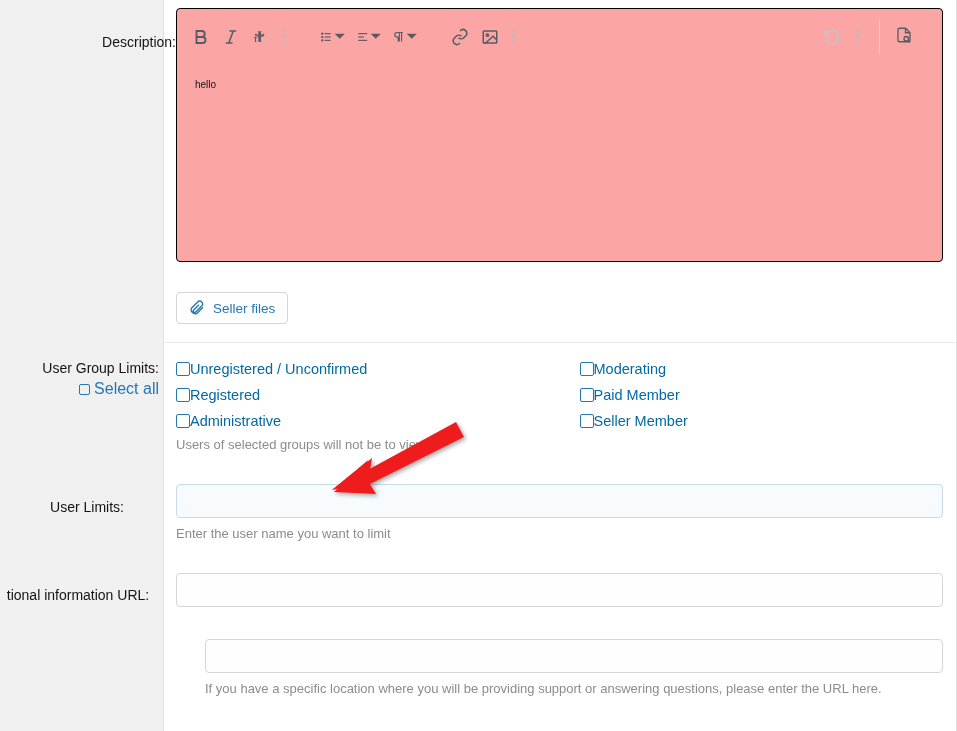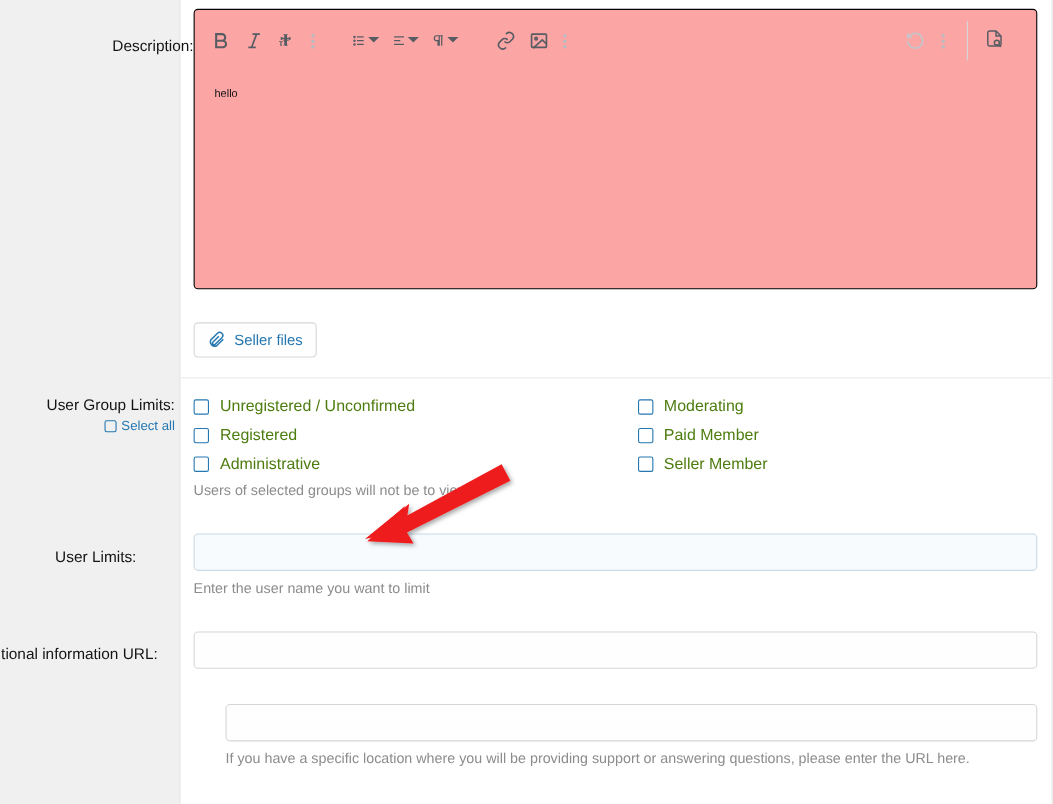--- a/index.html
+++ b/index.html
@@ -3,21 +3,21 @@
 <meta charset="utf-8">
 <style>
 * { box-sizing: border-box; margin: 0; padding: 0; font-family: -apple-system, "Segoe UI", Arial, sans-serif; }
 body { width: 957px; height: 731px; background: #f0f0f0; overflow: hidden; position: relative; }
 
 .page { display: flex; height: 100%; }
 .content-col { flex: 1; background: #fff; border-left: 1px solid #e0e0e0; border-right: 1px solid #e0e0e0; padding: 0 0 24px 0; }
 
 .field-label { font-size: 14px; color: #141414; }
 .helper { font-size: 13px; color: #8c8c8c; margin-top: 8px; }
-.sub-label { font-size: 12px; color: #2577b1; display: inline-flex; align-items: center; gap: 4px; margin-top: 4px; cursor: pointer; }
+.sub-label { font-size: 16px; color: #2577b1; display: inline-flex; align-items: center; gap: 4px; margin-top: 4px; cursor: pointer; }
 .sub-label .chk { width: 11px; height: 11px; border: 1.5px solid #2577b1; border-radius: 2px; display: inline-block; }
 
 
 .editor-shell { border: 1px solid #000000; border-radius: 4px; background: #fca5a5; margin-top: 8px; }
 .toolbar { display: flex; align-items: center; padding: 10px 14px; gap: 0; border-bottom: 1px solid #eee0; }
 .tb-group { display: flex; align-items: center; gap: 10px; }
 .tb-spacer { width: 32px; }
 .tb-right { margin-left: auto; display:flex; align-items:center; gap:12px;}
 .tb-btn { width: 20px; height: 20px; display: inline-flex; align-items: center; justify-content: center; cursor: pointer; color: #575c63; }
 .tb-btn svg { width: 18px; height: 18px; }
@@ -29,21 +29,21 @@
 
 .attach-btn { margin-top: 30px; display: inline-flex; align-items: center; gap: 8px; border: 1px solid #d6d6d6; border-radius: 4px; background: #fefefe; padding: 7px 12px; font-size: 13.5px; color: #2577b1; cursor: pointer; }
 .attach-btn svg { width: 16px; height: 16px; }
 
 
 .divider { height: 1px; background: #e8e8e8; margin: 18px 0 0 -12px; width: calc(100% + 24px); }
 
 
 .check-grid { display: flex; gap: 40px; padding-top: 0; }
 .check-col { flex: 1; display: flex; flex-direction: column; gap: 10px; }
-.chk-item { display: flex; align-items: center; gap: 10px; font-size: 14.5px; color: #4d7c0f; cursor: pointer; }
+.chk-item { display: flex; align-items: center; font-size: 14.5px; color: #0369a1; cursor: pointer; }
 .chk-item .box { width: 14px; height: 14px; border: 1.5px solid #2577b1; border-radius: 2px; flex-shrink: 0; }
 
 
 .text-input { width: 100%; height: 34px; border: 1px solid #d6d6d6; border-radius: 4px; background: #fefefe; padding: 0 10px; font-size: 14px; }
 .text-input.focus { background: #f7fbfe; border-color: #c9d9e6; }
 
 
 .arrow-overlay { position: absolute; left: 316px; top: 412px; pointer-events: none; }
 </style>
 </head>
@@ -219,21 +219,21 @@
     </div>
 
     <div style="position:absolute; left:-163px; top:498px; width:135px; text-align:right; padding-right:12px;">
       <span class="field-label">User Limits:</span>
     </div>
     <div style="padding:32px 13px 0 12px;">
       <input class="text-input focus" value="" style="">
       <div class="helper">Enter the user name you want to limit</div>
     </div>
 
-    <div style="position:absolute; left:-163px; top:586px; width:177px; text-align:left; padding-right:23px;">
+    <div style="position:absolute; left:-163px; top:586px; width:177px; text-align:center; padding-right:23px;">
       <span class="field-label">tional information URL:</span>
     </div>
     <div style="padding:32px 13px 0 12px;">
       <input class="text-input" value="" style="">
     </div>
 
     <div style="padding:32px 13px 0 12px;margin-left:29px;">
       <input class="text-input" value="" style="">
       <div class="helper">If you have a specific location where you will be providing support or answering questions, please enter the URL here.</div>
     </div>

